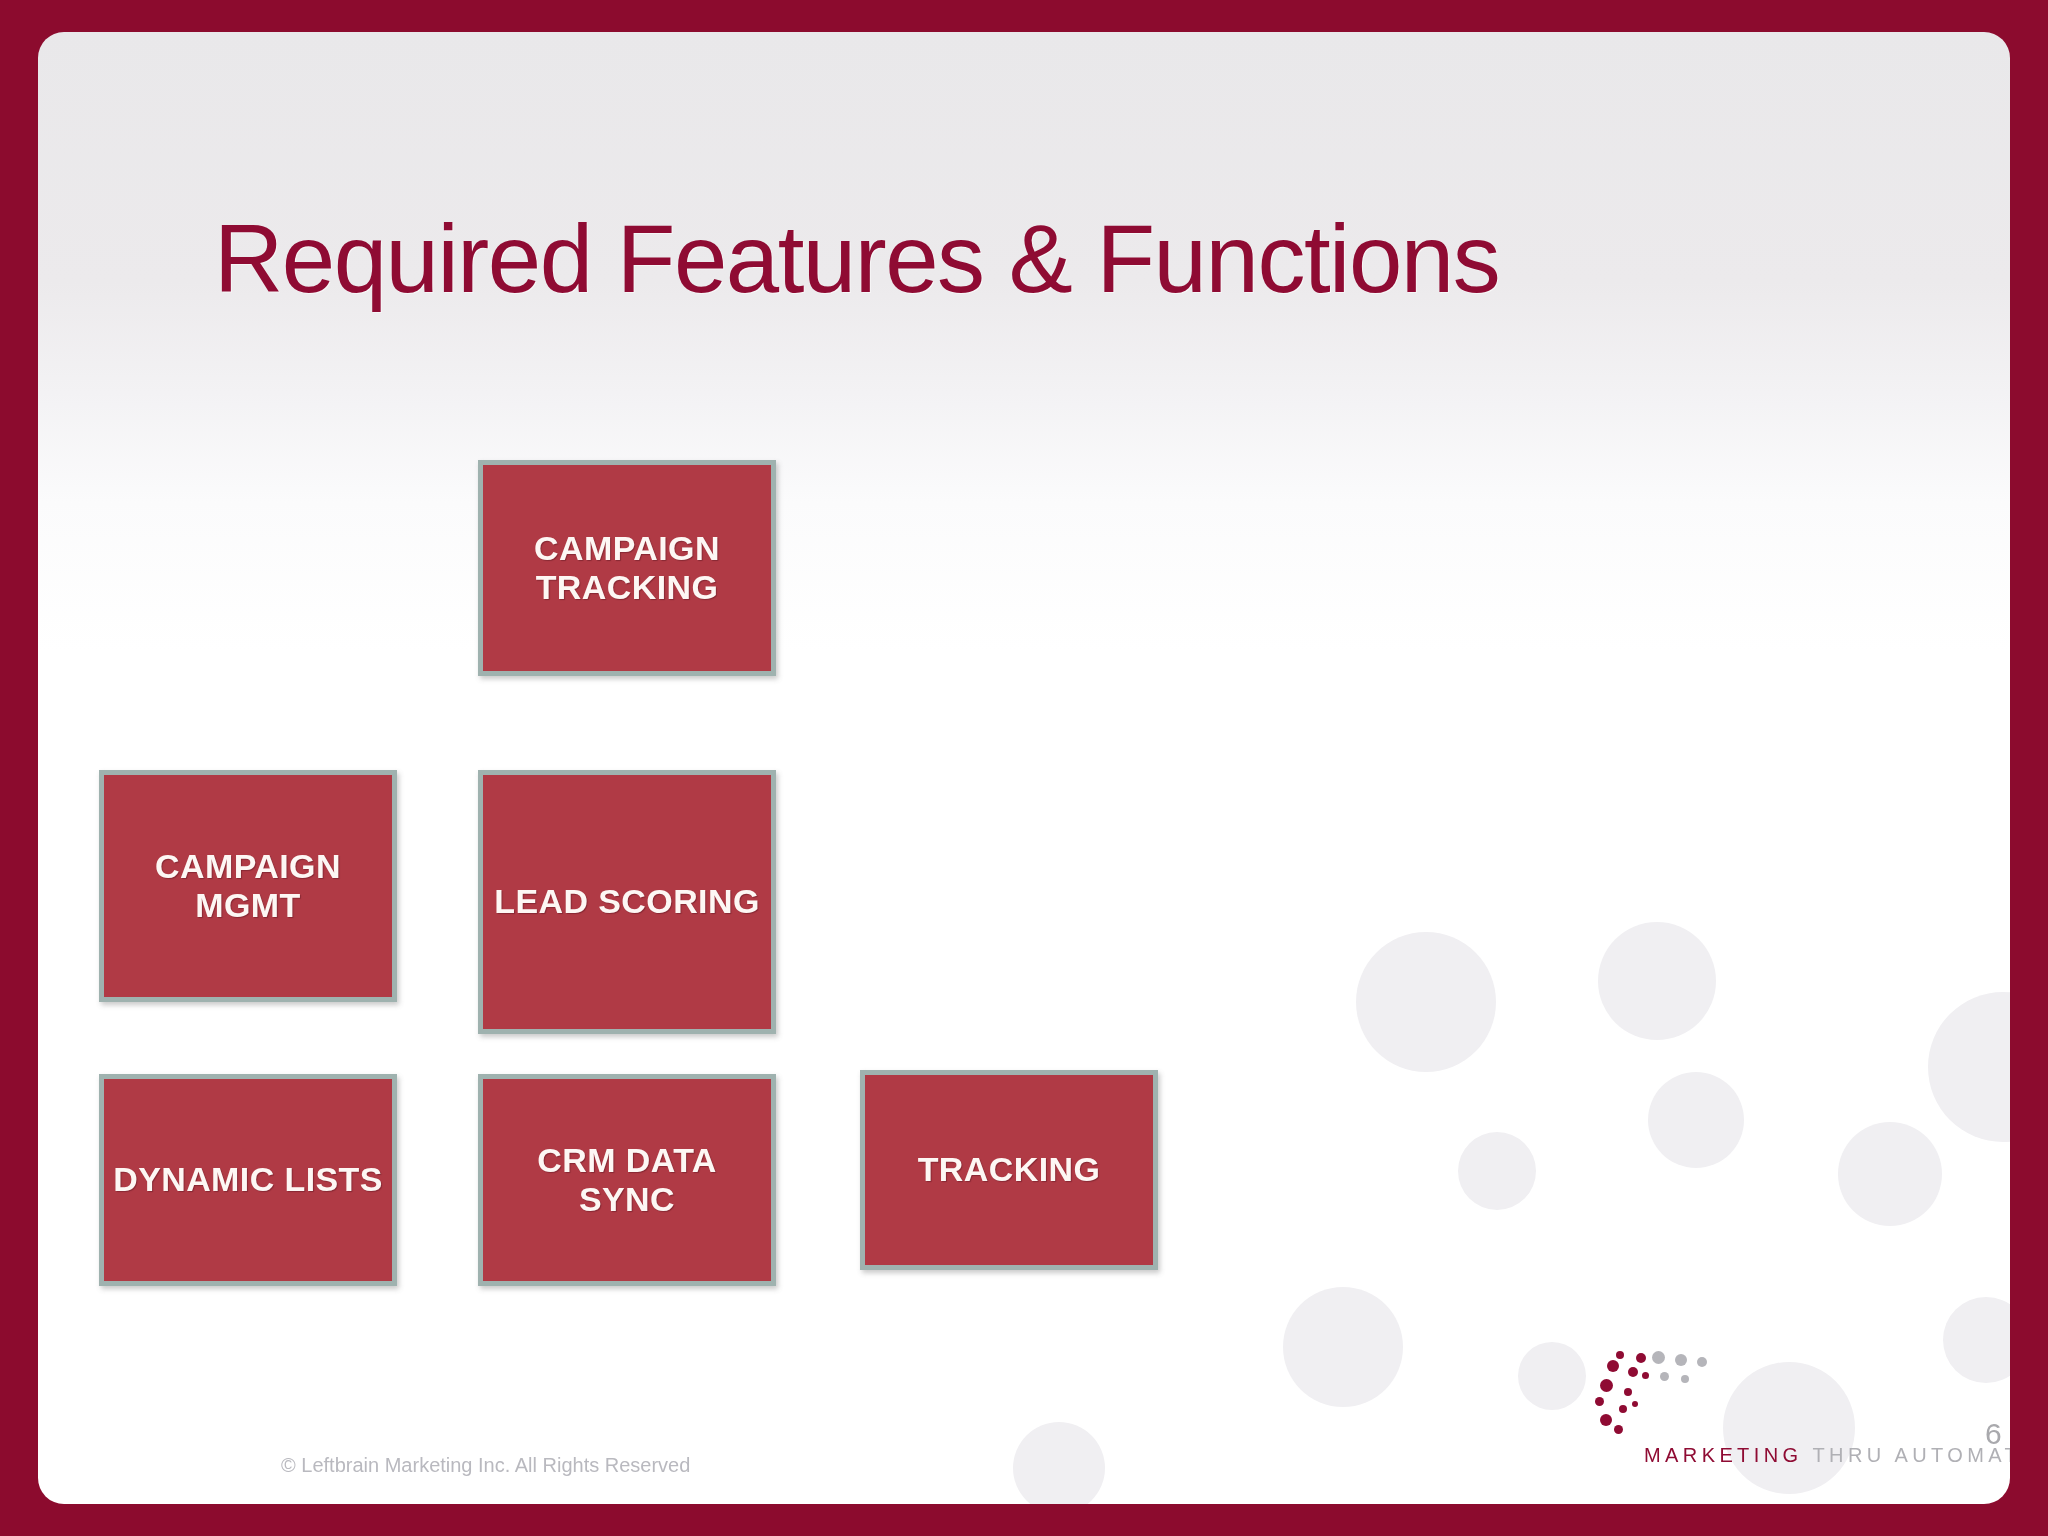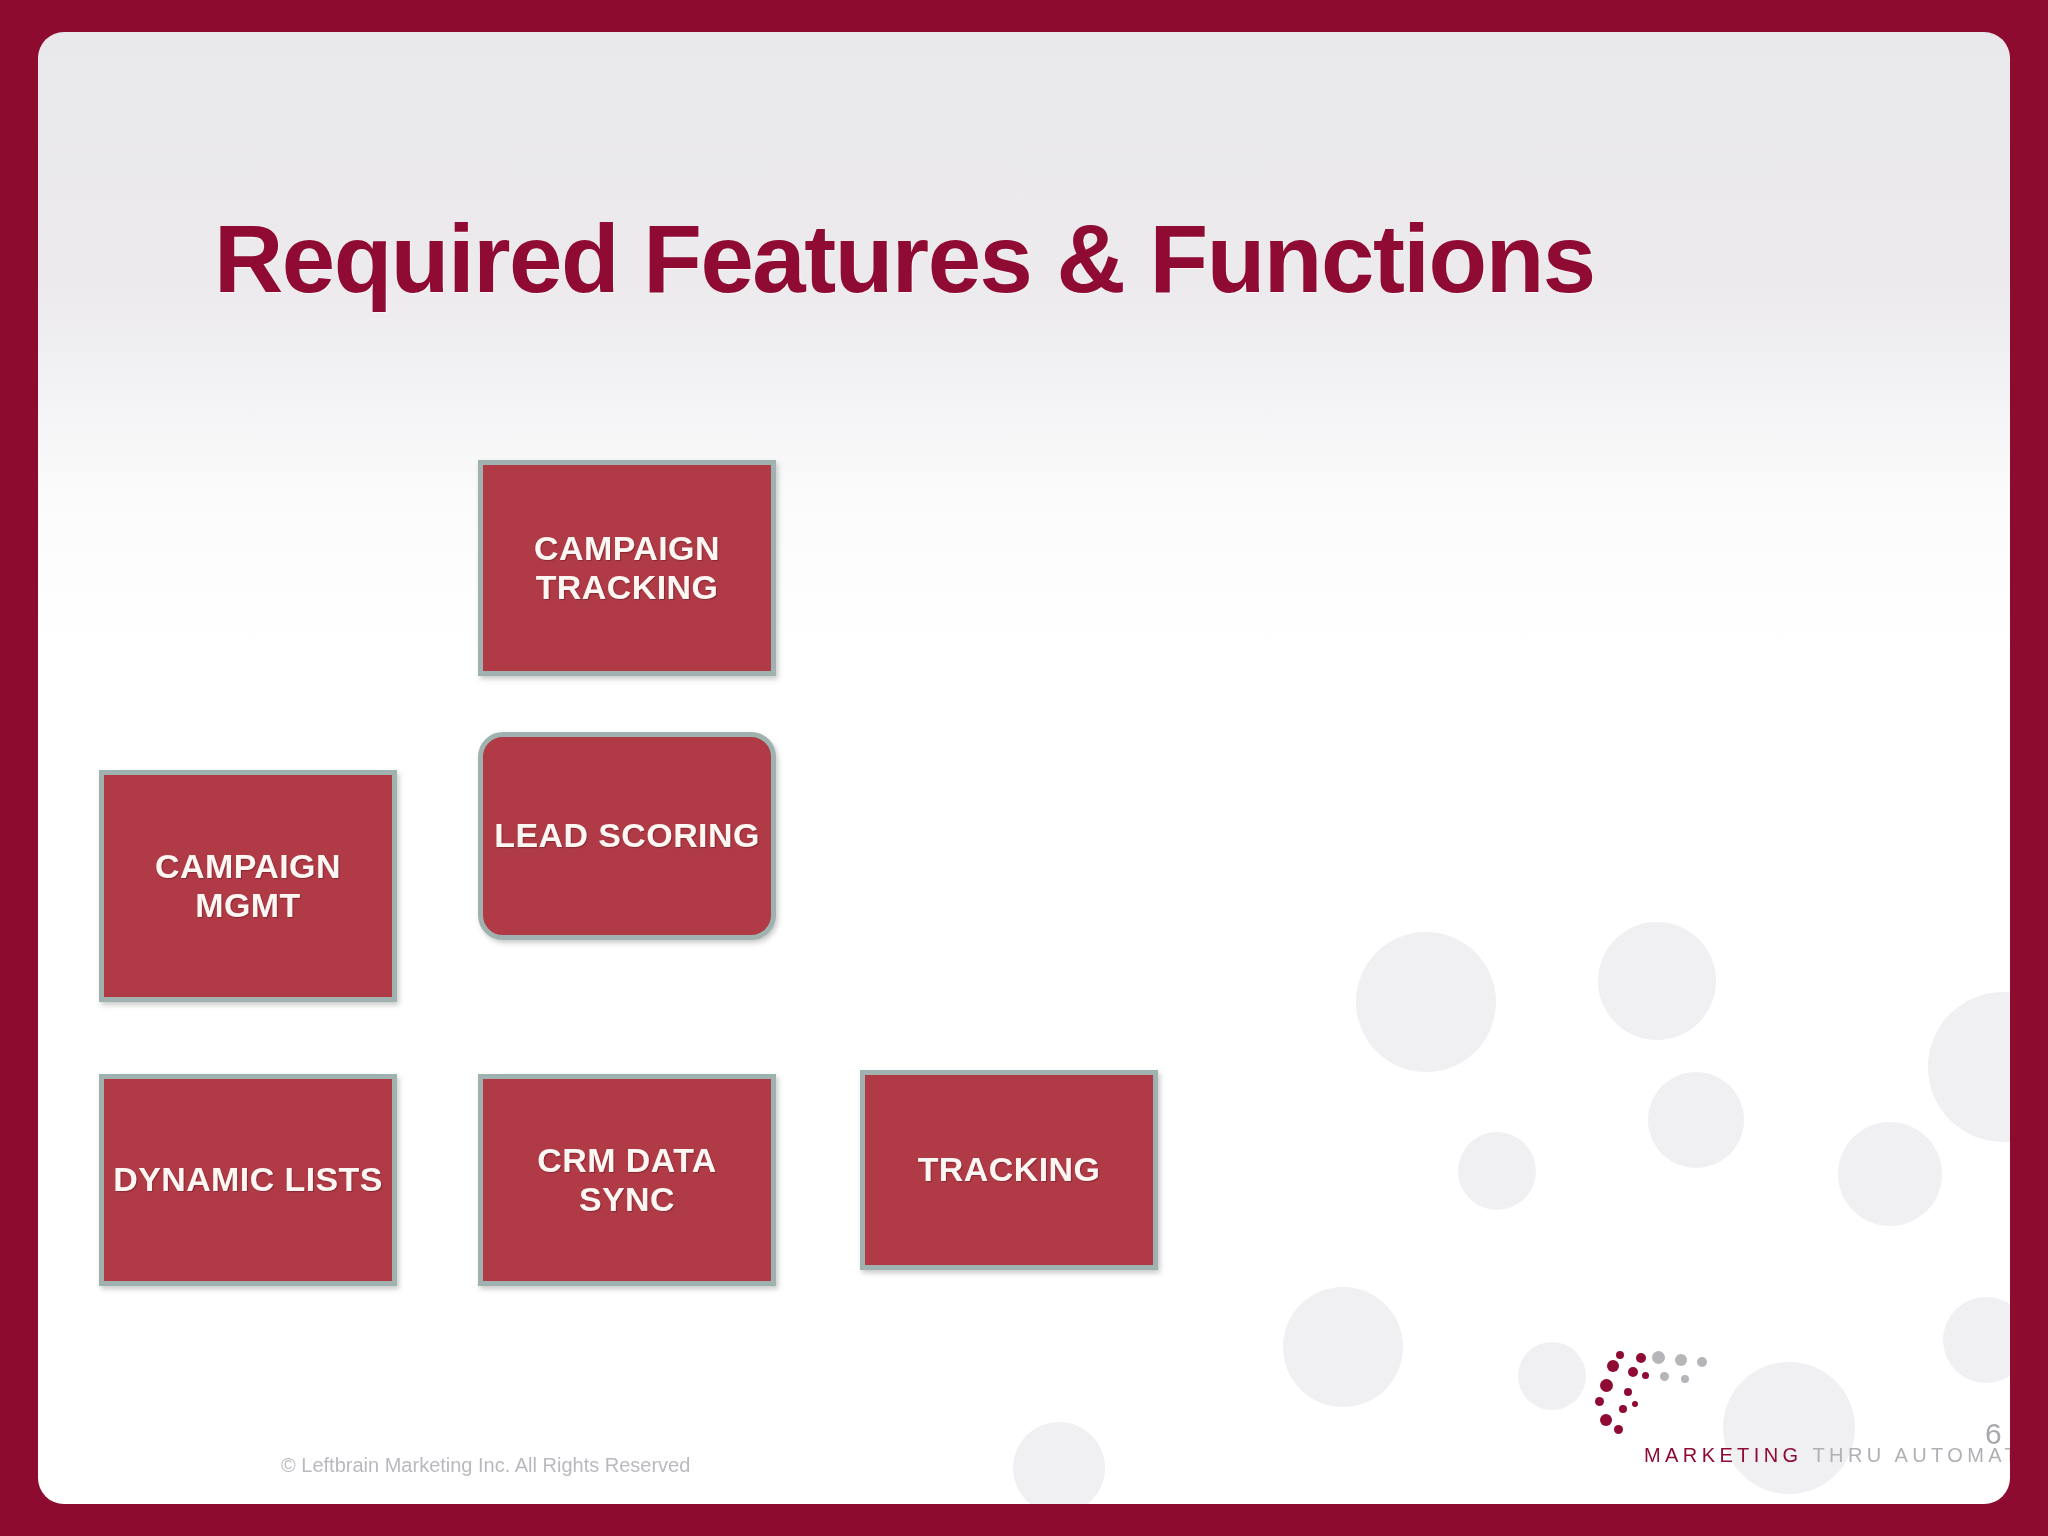--- a/index.html
+++ b/index.html
@@ -49,21 +49,21 @@
     border-radius: 50%;
     background: #f0eff2;
   }
 
   
   #slide-title {
     position: absolute;
     left: 176px;
     top: 175px;
     font-size: 96px;
-    font-weight: 700;
+    font-weight: 400;
     letter-spacing: -1.5px;
     color: #8f0b33;
     white-space: nowrap;
     line-height: 1.08;
     text-shadow: 1px 1px 0 rgba(255,255,255,0.55);
   }
 
   
   #feature-grid {
     position: absolute;
@@ -174,21 +174,21 @@
 
 
       <div class="feature-box" style="left:440px; top:428px; width:298px; height:216px;">
         <span class="feature-label">CAMPAIGN TRACKING</span>
       </div>
 
       <div class="feature-box" style="left:61px; top:738px; width:298px; height:232px;">
         <span class="feature-label">CAMPAIGN MGMT</span>
       </div>
 
-      <div class="feature-box" style="left:440px; top:700px; width:298px; height:208px;border-radius:25px;">
+      <div class="feature-box" style="left:440px; top:738px; width:298px; height:264px;">
         <span class="feature-label">LEAD SCORING</span>
       </div>
 
       <div class="feature-box" style="left:61px; top:1042px; width:298px; height:212px;">
         <span class="feature-label">DYNAMIC LISTS</span>
       </div>
 
       <div class="feature-box" style="left:440px; top:1042px; width:298px; height:212px;">
         <span class="feature-label">CRM DATA SYNC</span>
       </div>

